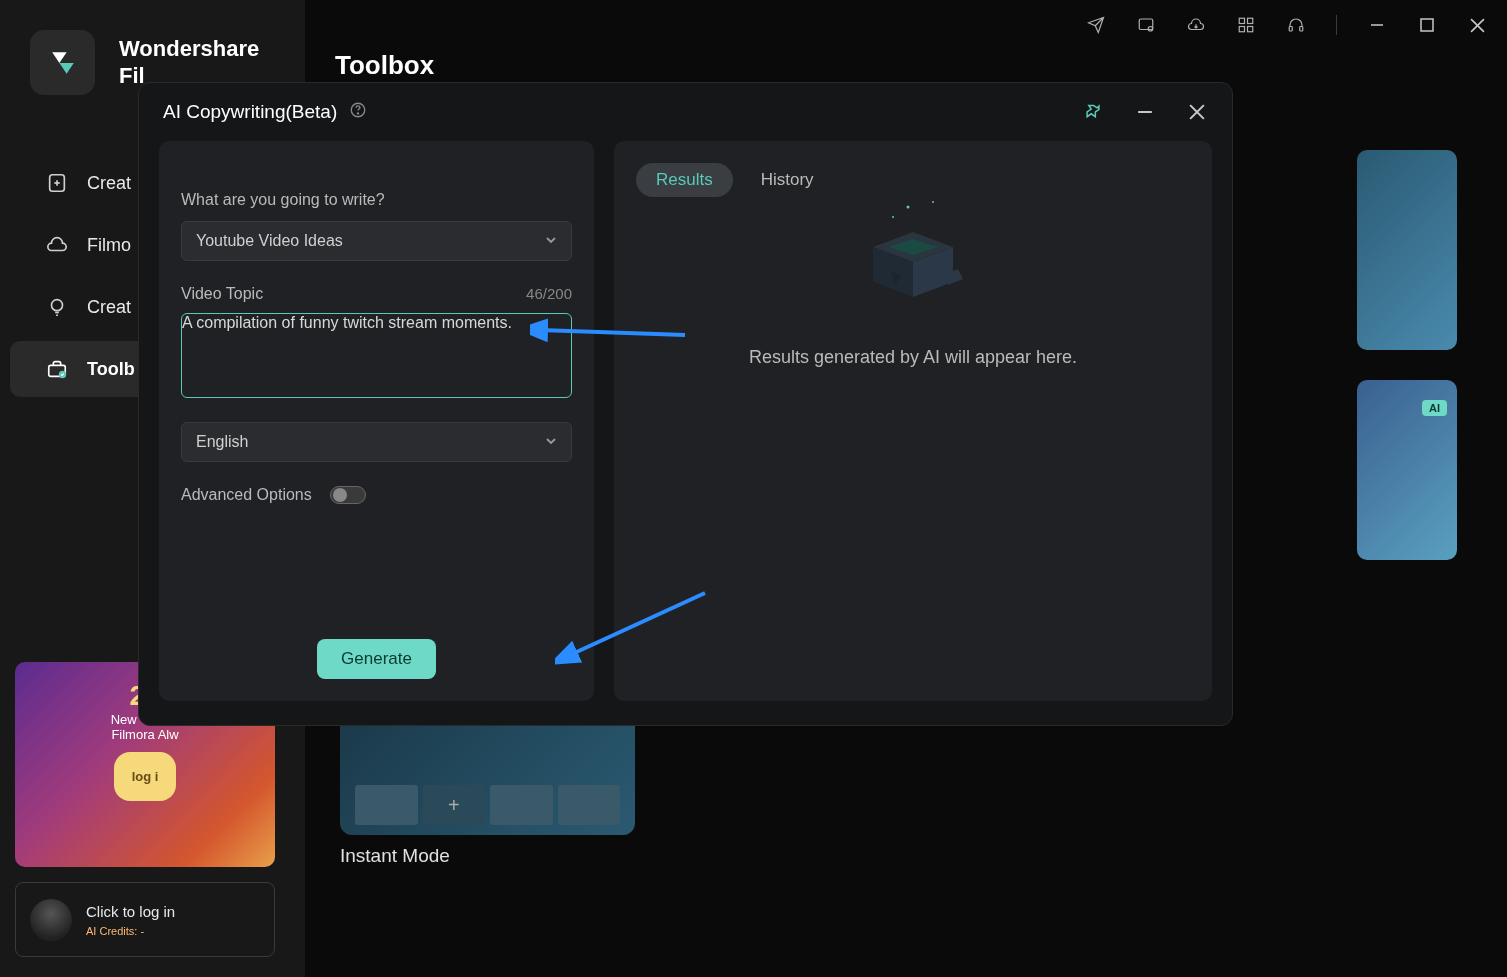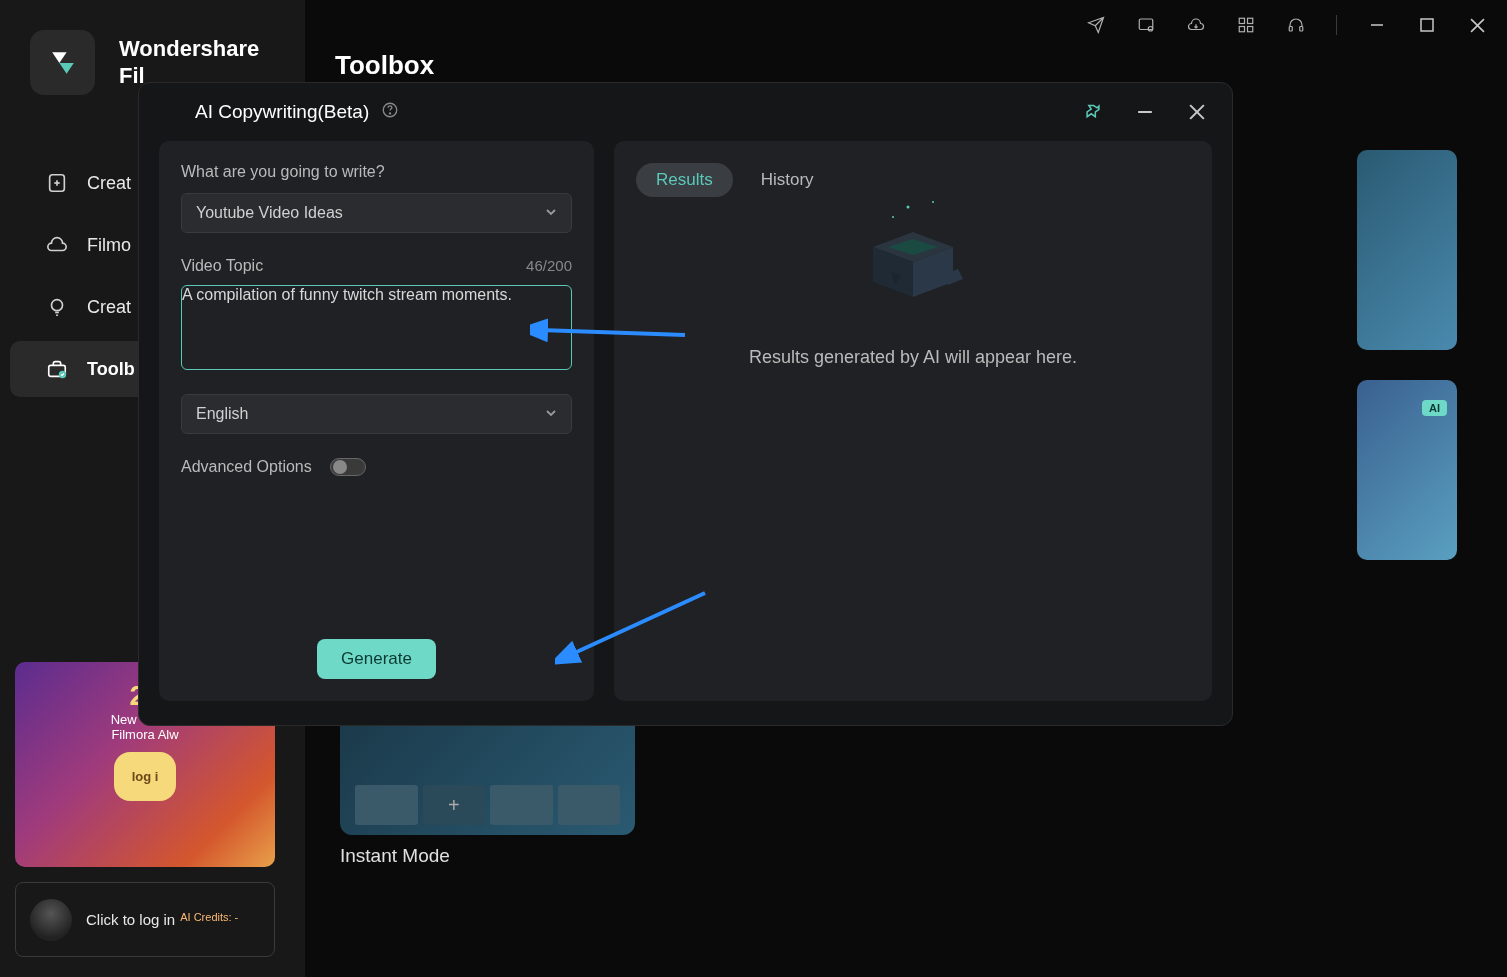--- a/index.html
+++ b/index.html
@@ -112,21 +112,21 @@
   border-radius: 8px;
   display: flex;
   align-items: center;
   gap: 14px;
   padding: 0 14px;
 }
 .avatar {
   width: 42px; height: 42px; border-radius: 50%;
   background: radial-gradient(circle at 50% 35%, #555 0%, #222 70%);
 }
-.login-text { display: flex; gap: 5px; }
+.login-text { display: flex; flex-direction: column; gap: 5px; }
 .login-text .primary { color: #e8e8e8; font-size: 15px; }
 .login-text .secondary { color: #fdba74; font-size: 11px; }
 
 .main-area {
   position: absolute;
   left: 305px; top: 0; right: 0; bottom: 0;
   padding: 50px 30px;
 }
 .section-title { color: #fff; font-size: 26px; font-weight: 600; margin-bottom: 24px; }
 
@@ -153,39 +153,39 @@
   border: 1px solid #2a2a2a;
   border-radius: 12px;
   z-index: 100;
 }
 .dialog-header {
   display: flex;
   align-items: center;
   padding: 18px 24px;
   gap: 12px;
 }
-.dialog-title { color: #fff; font-size: 19px; margin-left: 32px; }
+.dialog-title { color: #fff; font-size: 19px; }
 .dialog-header-right { margin-left: auto; display: flex; gap: 30px; align-items: center; }
 .dialog-btn { width: 22px; height: 22px; display: flex; align-items: center; justify-content: center; color: #c8c8c8; }
 
 .dialog-body {
   display: flex;
   gap: 20px;
   padding: 0 20px 20px;
   height: 580px;
 }
 .left-panel {
   width: 435px;
   background: #1f2124;
   border-radius: 10px;
   padding: 22px;
   display: flex;
   flex-direction: column;
 }
-.panel-label { color: #bababa; font-size: 16px; margin-bottom: 12px; }
+.panel-label { color: #bababa; font-size: 16px; margin-bottom: 12px; margin-top: 28px; }
 .panel-label-row { display: flex; justify-content: space-between; margin-bottom: 10px; }
 .char-count { color: #888; font-size: 15px; }
 .select-box {
   background: #2a2c2f;
   border: 1px solid #3a3a3a;
   border-radius: 6px;
   padding: 10px 14px;
   color: #d0d0d0;
   font-size: 16px;
   display: flex;

